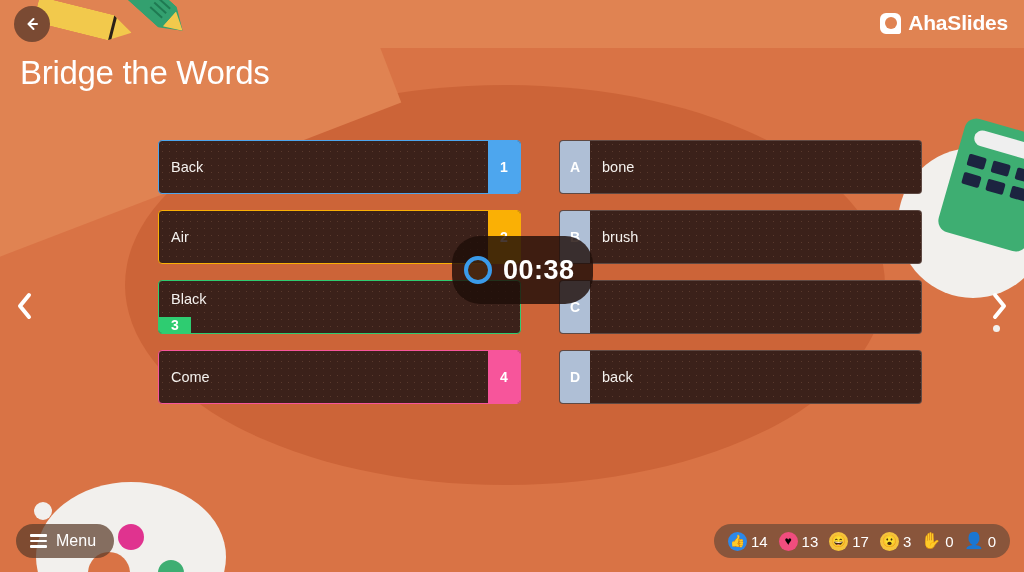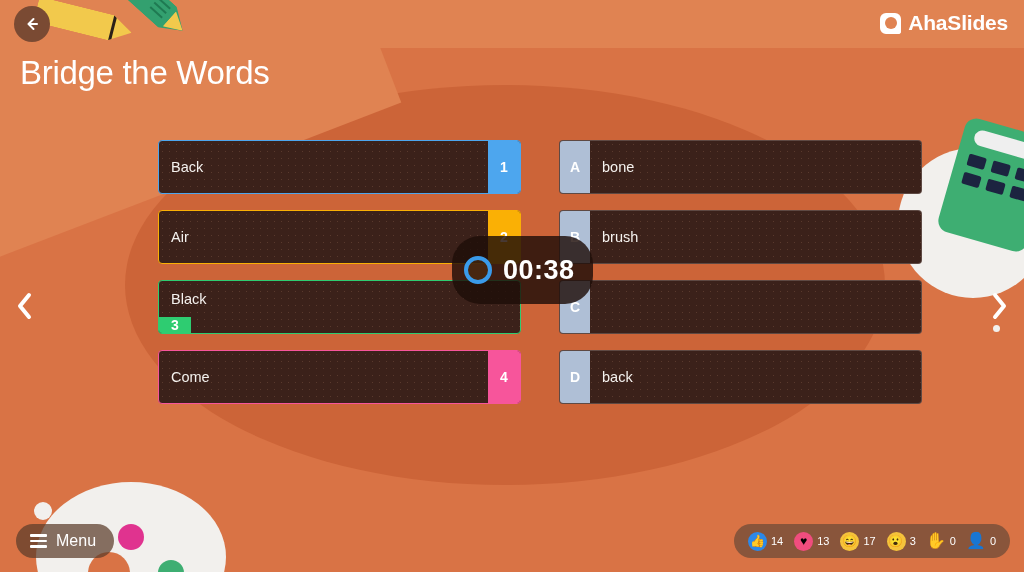--- a/index.html
+++ b/index.html
@@ -210,21 +210,21 @@
 
   
   .reactions {
     position:absolute; right:14px; bottom:14px; z-index:11;
     height:34px; padding:0 14px; border-radius:17px;
     background:rgba(116,78,56,.80);
     display:flex; align-items:center; gap:4px;
   }
   .reaction { display:flex; align-items:center; gap:4px; margin-right:7px; }
   .reaction:last-child { margin-right:0; }
-  .reaction .count { color:#fff; font-size:11px; }
+  .reaction .count { color:#fff; font-size:15px; }
   .emoji {
     width:19px; height:19px; border-radius:50%;
     display:flex; align-items:center; justify-content:center;
     font-size:12px; line-height:1; flex:0 0 auto;
   }
   .em-like { background:#2D88E8; }
   .em-heart { background:#F04D7E; }
   .em-laugh { background:#F5C33B; }
   .em-wow  { background:#F5C33B; }
   .em-plain { background:transparent; font-size:16px; }

